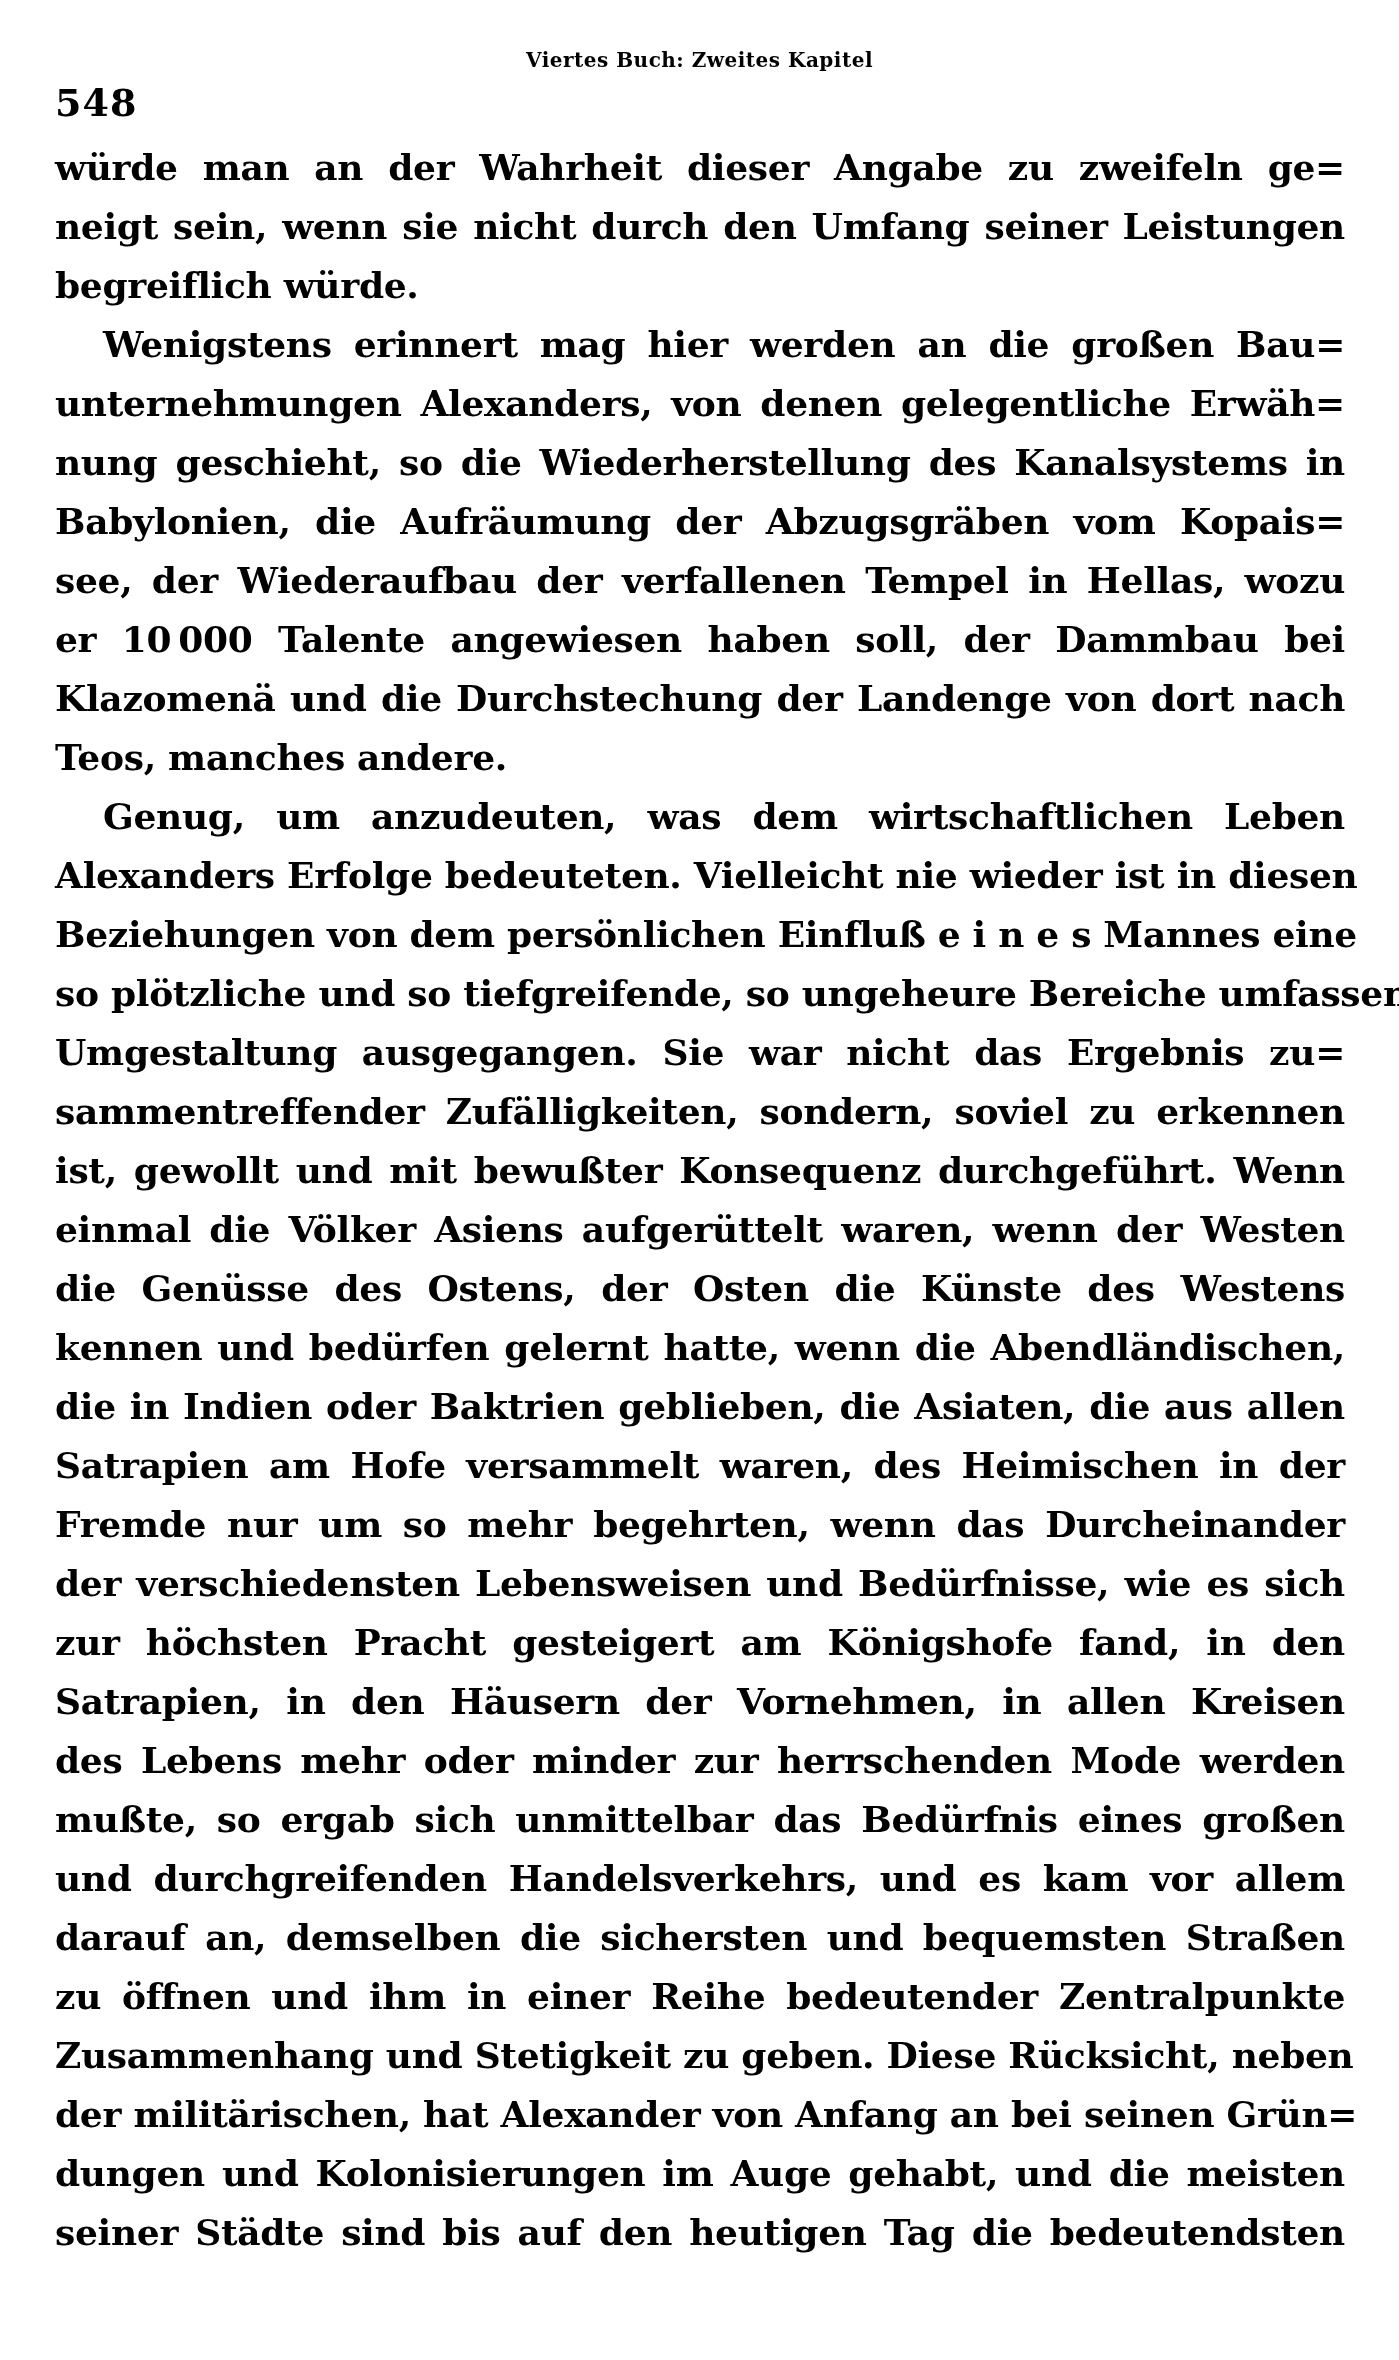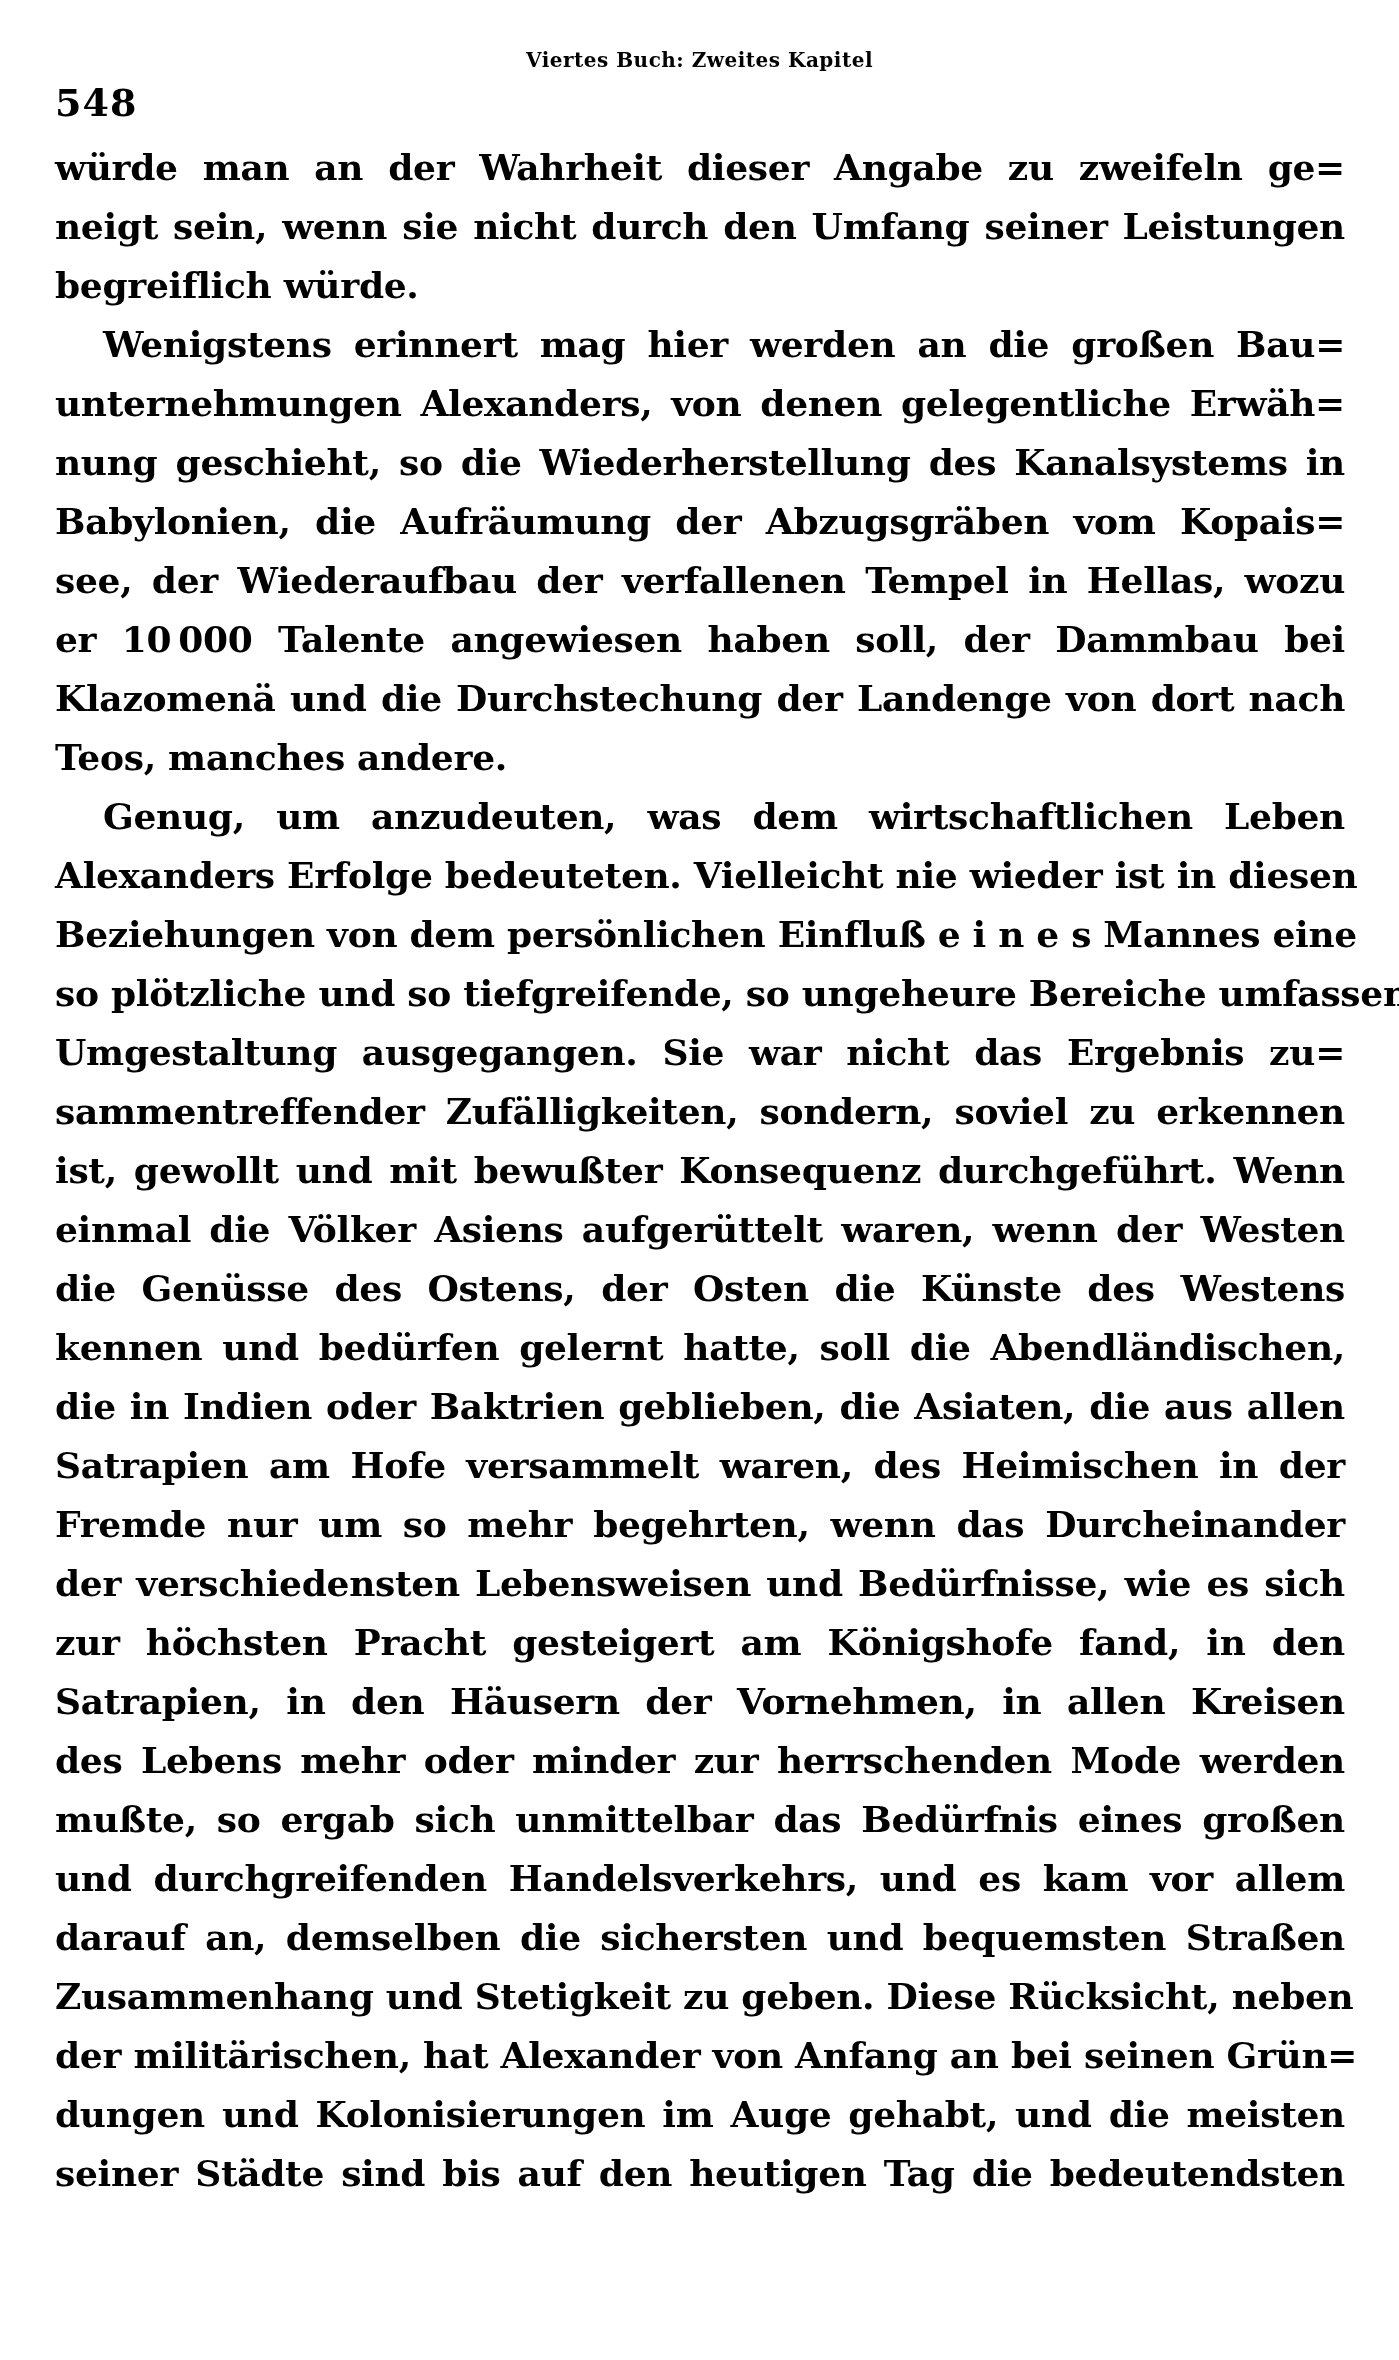--- a/index.html
+++ b/index.html
@@ -89,29 +89,30 @@
       <div class="line short">Teos, manches andere.</div>
       <div class="line indent">Genug, um anzudeuten, was dem wirtschaftlichen Leben</div>
       <div class="line">Alexanders Erfolge bedeuteten. Vielleicht nie wieder ist in diesen</div>
       <div class="line">Beziehungen von dem persönlichen Einfluß e i n e s Mannes eine</div>
       <div class="line">so plötzliche und so tiefgreifende, so ungeheure Bereiche umfassende</div>
       <div class="line">Umgestaltung ausgegangen. Sie war nicht das Ergebnis zu=</div>
       <div class="line">sammentreffender Zufälligkeiten, sondern, soviel zu erkennen</div>
       <div class="line">ist, gewollt und mit bewußter Konsequenz durchgeführt. Wenn</div>
       <div class="line">einmal die Völker Asiens aufgerüttelt waren, wenn der Westen</div>
       <div class="line">die Genüsse des Ostens, der Osten die Künste des Westens</div>
-      <div class="line">kennen und bedürfen gelernt hatte, soll die Abendländischen,</div>
+      <div class="line">kennen und bedürfen gelernt hatte, wenn die Abendländischen,</div>
       <div class="line">die in Indien oder Baktrien geblieben, die Asiaten, die aus allen</div>
       <div class="line">Satrapien am Hofe versammelt waren, des Heimischen in der</div>
       <div class="line">Fremde nur um so mehr begehrten, wenn das Durcheinander</div>
       <div class="line">der verschiedensten Lebensweisen und Bedürfnisse, wie es sich</div>
       <div class="line">zur höchsten Pracht gesteigert am Königshofe fand, in den</div>
       <div class="line">Satrapien, in den Häusern der Vornehmen, in allen Kreisen</div>
       <div class="line">des Lebens mehr oder minder zur herrschenden Mode werden</div>
       <div class="line">mußte, so ergab sich unmittelbar das Bedürfnis eines großen</div>
       <div class="line">und durchgreifenden Handelsverkehrs, und es kam vor allem</div>
       <div class="line">darauf an, demselben die sichersten und bequemsten Straßen</div>
+      <div class="line">zu öffnen und ihm in einer Reihe bedeutender Zentralpunkte</div>
       <div class="line">Zusammenhang und Stetigkeit zu geben. Diese Rücksicht, neben</div>
       <div class="line">der militärischen, hat Alexander von Anfang an bei seinen Grün=</div>
       <div class="line">dungen und Kolonisierungen im Auge gehabt, und die meisten</div>
       <div class="line">seiner Städte sind bis auf den heutigen Tag die bedeutendsten</div>
     </div>
 </div>
 
 </body></html>

